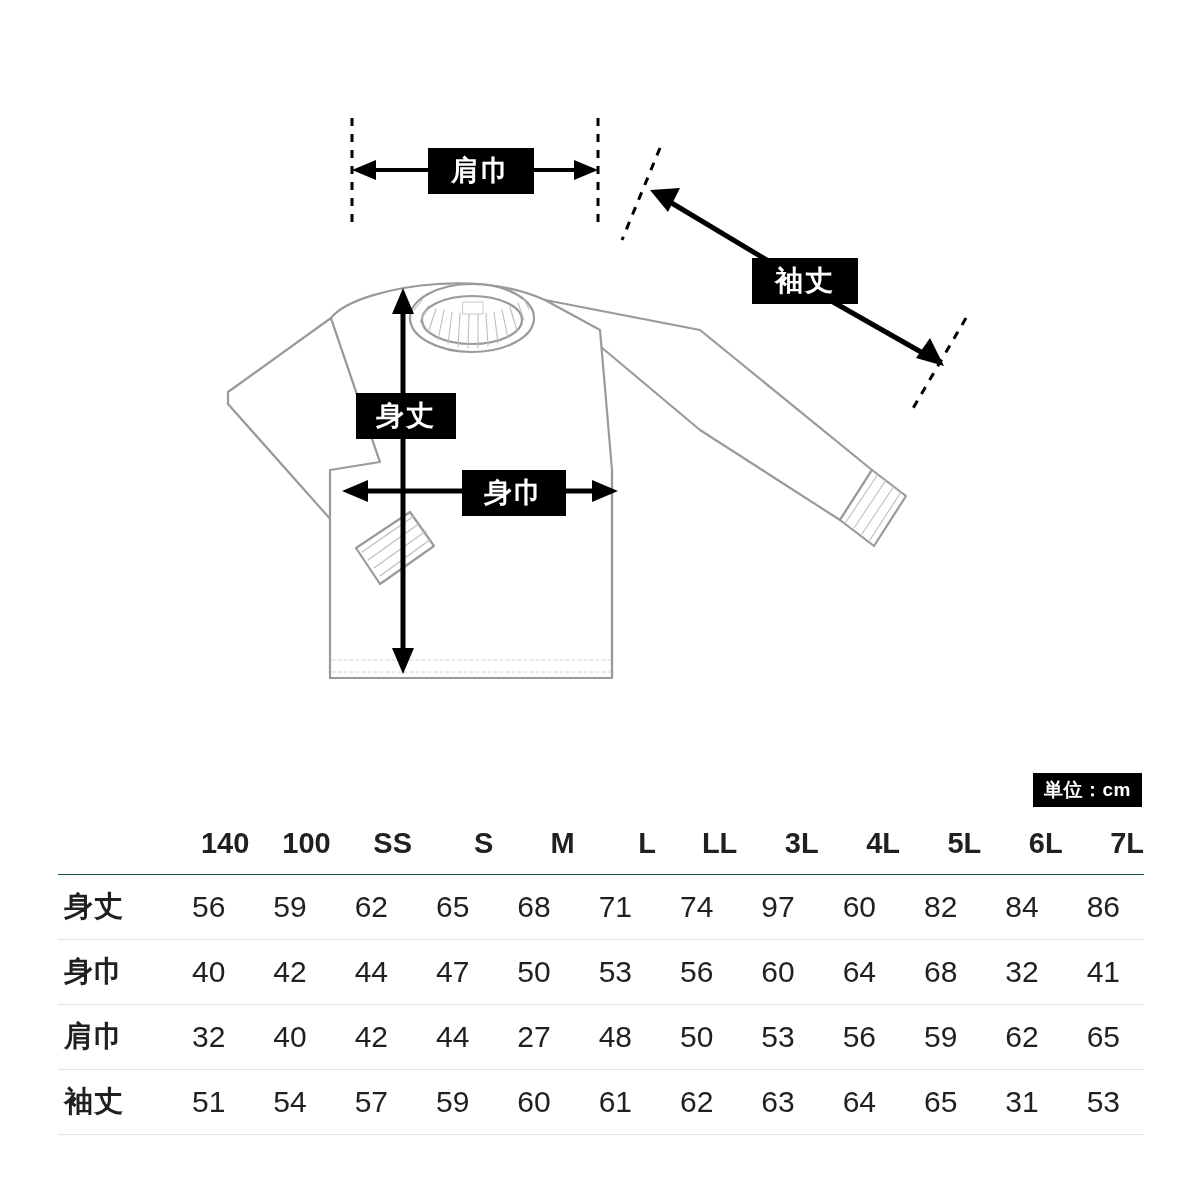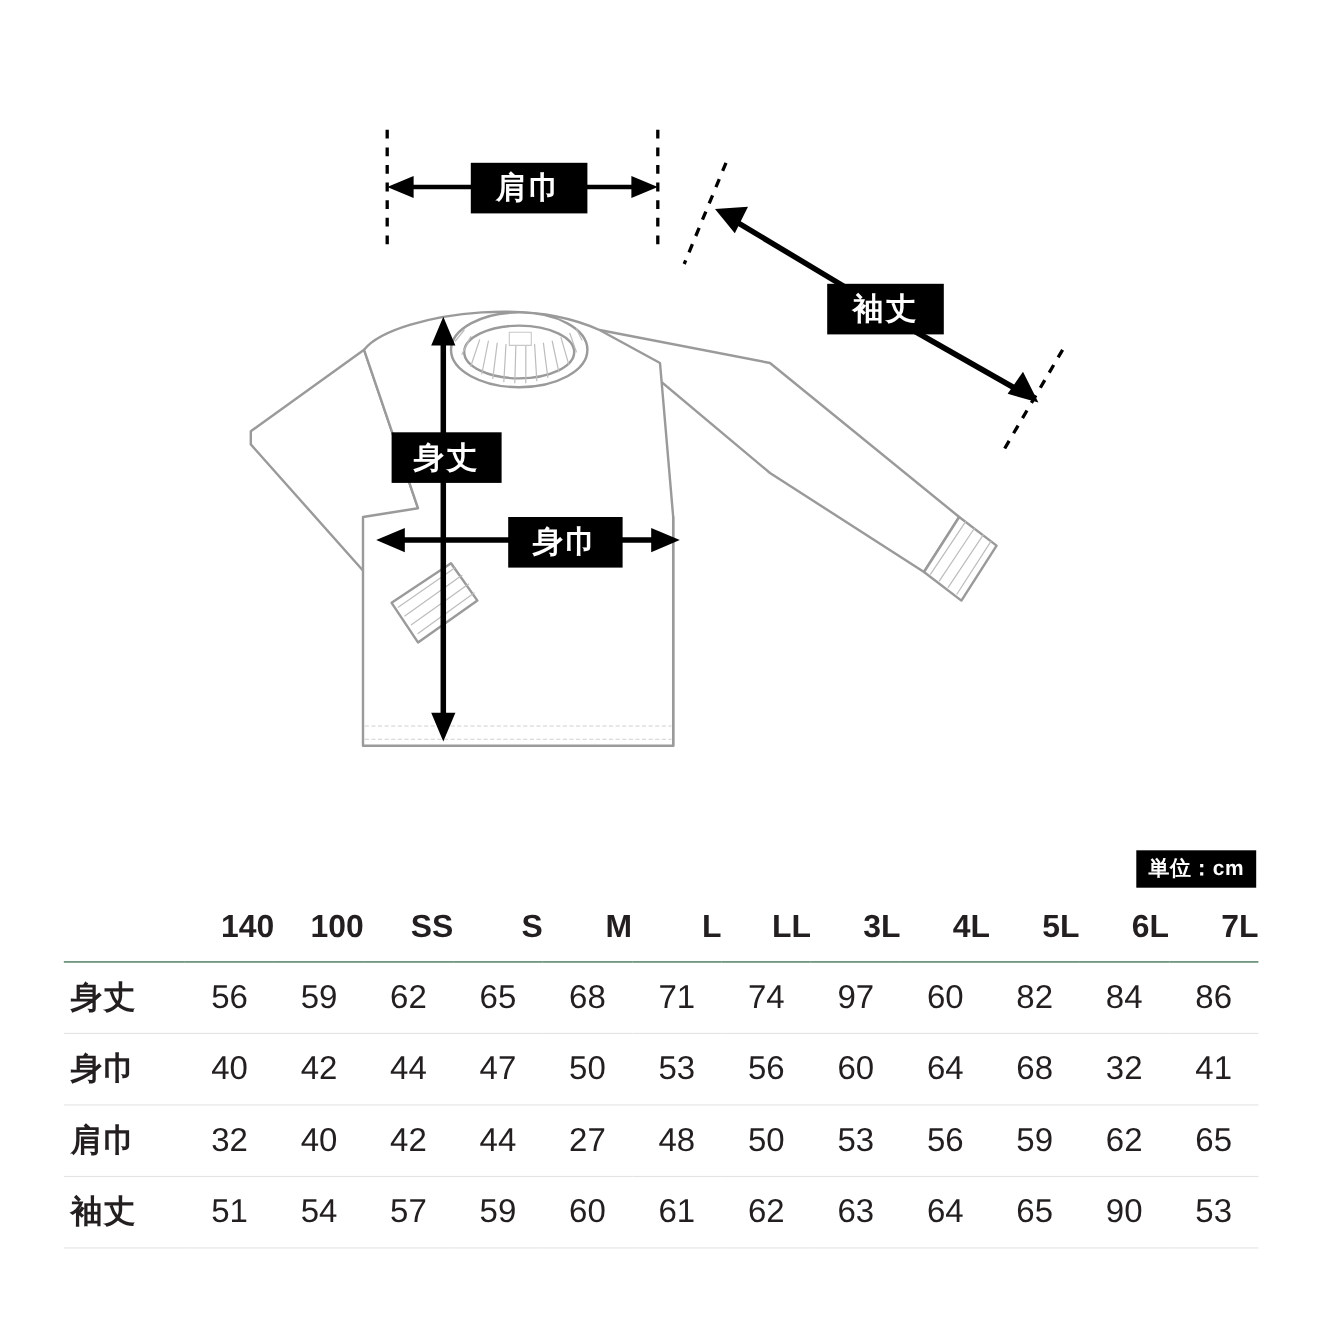--- a/index.html
+++ b/index.html
@@ -309,18 +309,18 @@
           <td>51</td>
           <td>54</td>
           <td>57</td>
           <td>59</td>
           <td>60</td>
           <td>61</td>
           <td>62</td>
           <td>63</td>
           <td>64</td>
           <td>65</td>
-          <td>90</td>
+          <td>31</td>
           <td>53</td>
         </tr>
       </tbody>
   </table>
 </div>
 
 </body></html>

